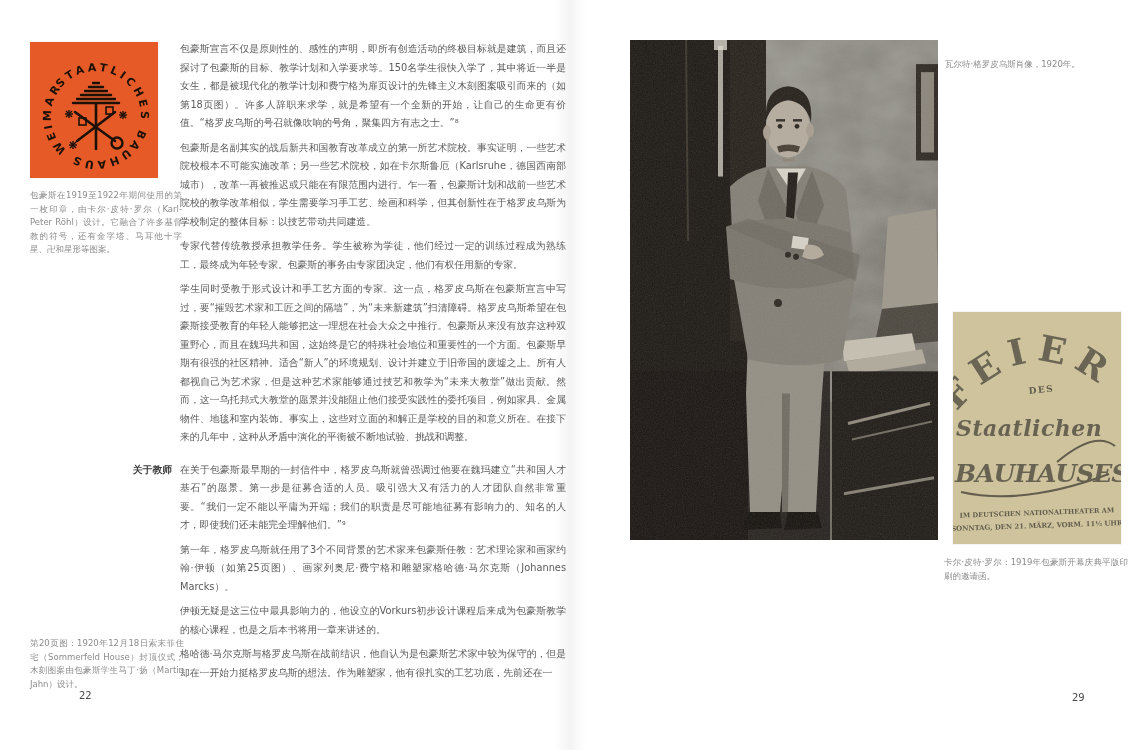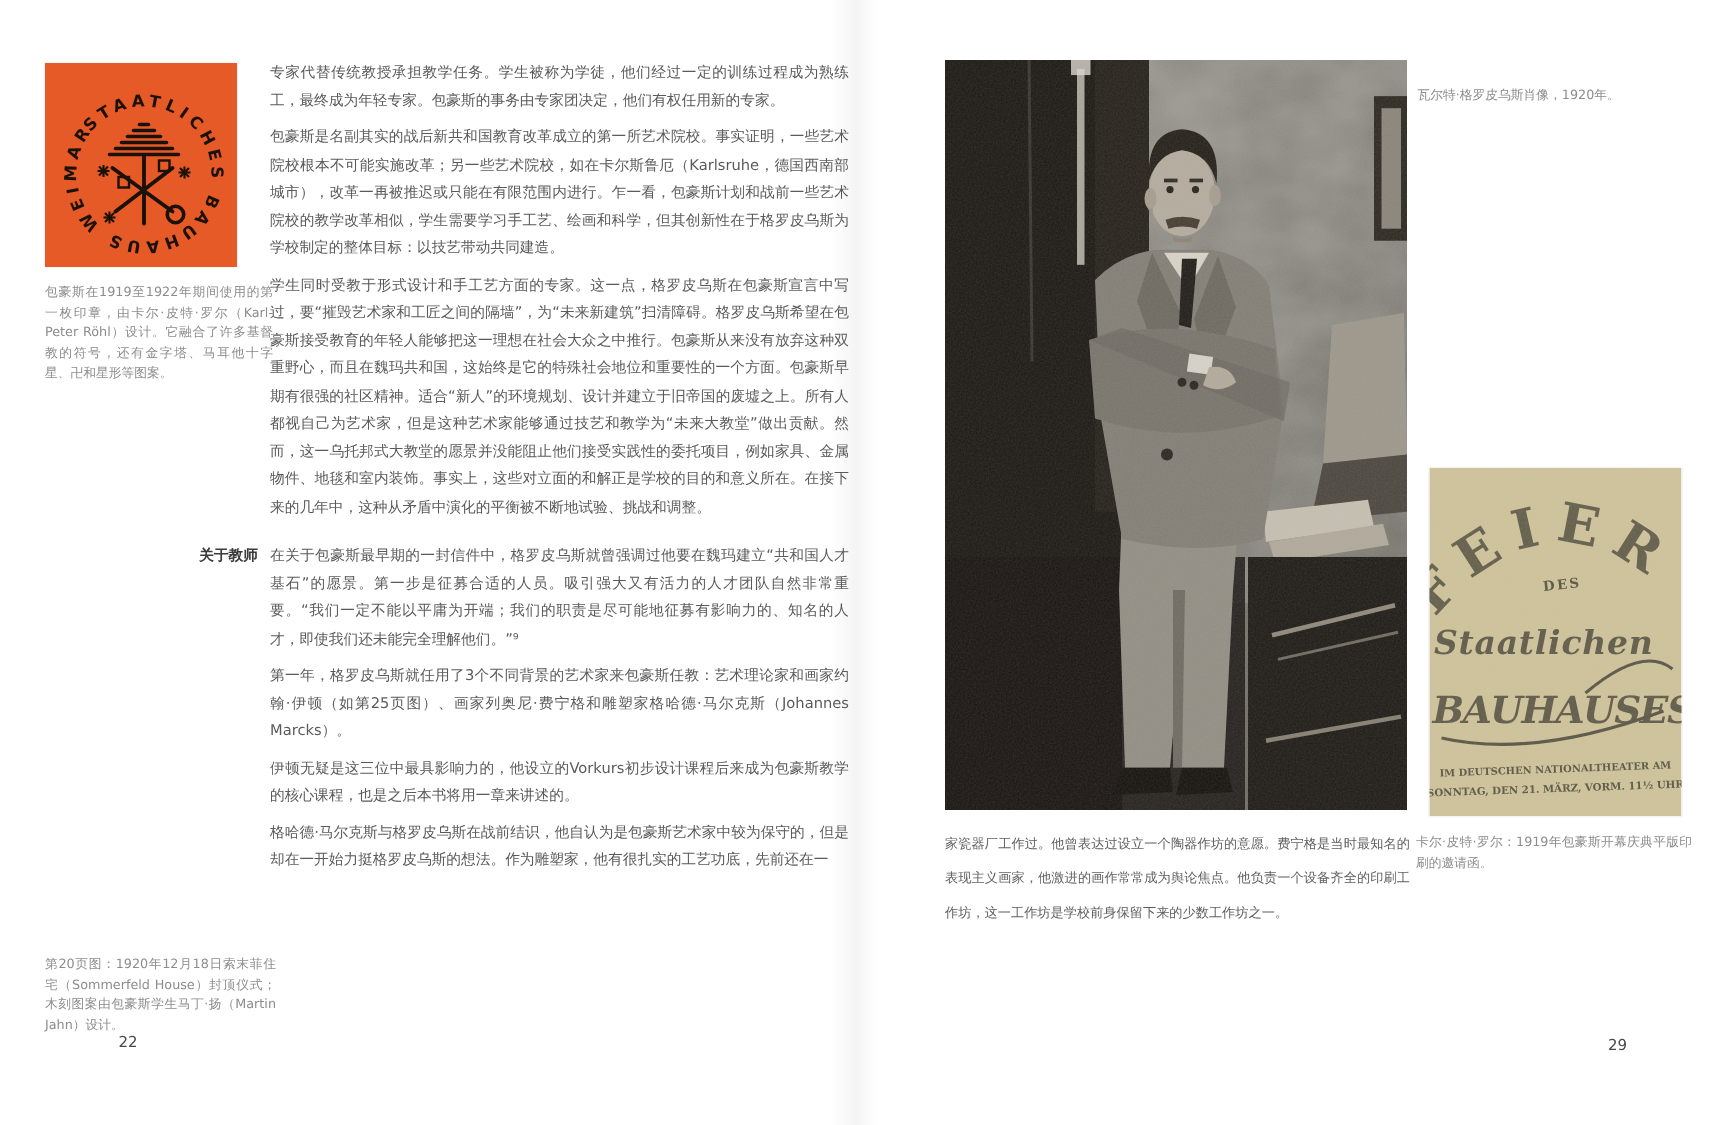--- a/index.html
+++ b/index.html
@@ -102,22 +102,23 @@
                 <line x1="-3" y1="3" x2="3" y2="-3"></line>
               </g>
           </g>
         </g>
       </svg>
     </figure>
 
     <p class="caption stamp-caption">包豪斯在1919至1922年期间使用的第一枚印章，由卡尔·皮特·罗尔（Karl-Peter Röhl）设计。它融合了许多基督教的符号，还有金字塔、马耳他十字星、卍和星形等图案。</p>
 
     <div class="main-col">
+      <p>包豪斯宣言不仅是原则性的、感性的声明，即所有创造活动的终极目标就是建筑，而且还探讨了包豪斯的目标、教学计划和入学要求等。150名学生很快入学了，其中将近一半是女生，都是被现代化的教学计划和费宁格为扉页设计的先锋主义木刻图案吸引而来的（如第18页图）。许多人辞职来求学，就是希望有一个全新的开始，让自己的生命更有价值。“格罗皮乌斯的号召就像吹响的号角，聚集四方有志之士。”⁸</p>
+      <p>包豪斯是名副其实的战后新共和国教育改革成立的第一所艺术院校。事实证明，一些艺术院校根本不可能实施改革；另一些艺术院校，如在卡尔斯鲁厄（Karlsruhe，德国西南部城市），改革一再被推迟或只能在有限范围内进行。乍一看，包豪斯计划和战前一些艺术院校的教学改革相似，学生需要学习手工艺、绘画和科学，但其创新性在于格罗皮乌斯为学校制定的整体目标：以技艺带动共同建造。</p>
       <p>专家代替传统教授承担教学任务。学生被称为学徒，他们经过一定的训练过程成为熟练工，最终成为年轻专家。包豪斯的事务由专家团决定，他们有权任用新的专家。</p>
-      <p>包豪斯是名副其实的战后新共和国教育改革成立的第一所艺术院校。事实证明，一些艺术院校根本不可能实施改革；另一些艺术院校，如在卡尔斯鲁厄（Karlsruhe，德国西南部城市），改革一再被推迟或只能在有限范围内进行。乍一看，包豪斯计划和战前一些艺术院校的教学改革相似，学生需要学习手工艺、绘画和科学，但其创新性在于格罗皮乌斯为学校制定的整体目标：以技艺带动共同建造。</p>
       <p>学生同时受教于形式设计和手工艺方面的专家。这一点，格罗皮乌斯在包豪斯宣言中写过，要“摧毁艺术家和工匠之间的隔墙”，为“未来新建筑”扫清障碍。格罗皮乌斯希望在包豪斯接受教育的年轻人能够把这一理想在社会大众之中推行。包豪斯从来没有放弃这种双重野心，而且在魏玛共和国，这始终是它的特殊社会地位和重要性的一个方面。包豪斯早期有很强的社区精神。适合“新人”的环境规划、设计并建立于旧帝国的废墟之上。所有人都视自己为艺术家，但是这种艺术家能够通过技艺和教学为“未来大教堂”做出贡献。然而，这一乌托邦式大教堂的愿景并没能阻止他们接受实践性的委托项目，例如家具、金属物件、地毯和室内装饰。事实上，这些对立面的和解正是学校的目的和意义所在。在接下来的几年中，这种从矛盾中演化的平衡被不断地试验、挑战和调整。</p>
       <div class="section-block">
         <span class="section-label">关于教师</span>
         <p>在关于包豪斯最早期的一封信件中，格罗皮乌斯就曾强调过他要在魏玛建立“共和国人才基石”的愿景。第一步是征募合适的人员。吸引强大又有活力的人才团队自然非常重要。“我们一定不能以平庸为开端；我们的职责是尽可能地征募有影响力的、知名的人才，即使我们还未能完全理解他们。”⁹</p>
         <p>第一年，格罗皮乌斯就任用了3个不同背景的艺术家来包豪斯任教：艺术理论家和画家约翰·伊顿（如第25页图）、画家列奥尼·费宁格和雕塑家格哈德·马尔克斯（Johannes Marcks）。</p>
         <p>伊顿无疑是这三位中最具影响力的，他设立的Vorkurs初步设计课程后来成为包豪斯教学的核心课程，也是之后本书将用一章来讲述的。</p>
         <p>格哈德·马尔克斯与格罗皮乌斯在战前结识，他自认为是包豪斯艺术家中较为保守的，但是却在一开始力挺格罗皮乌斯的想法。作为雕塑家，他有很扎实的工艺功底，先前还在一</p>
       </div>
     </div>
 
@@ -240,18 +241,17 @@
           <text x="84" y="203" font-size="6.6" font-weight="bold" text-anchor="middle" transform="rotate(-2 84 203)">IM DEUTSCHEN NATIONALTHEATER AM</text>
           <text x="84" y="216" font-size="6.8" font-weight="bold" text-anchor="middle" transform="rotate(-2 84 216)">SONNTAG, DEN 21. MÄRZ, VORM. 11½ UHR</text>
         </g>
         <rect x="0" y="0" width="168" height="232" filter="url(#paperNoise)" opacity="0.45"></rect>
       </svg>
     </figure>
 
     <p class="caption poster-caption">卡尔·皮特·罗尔：1919年包豪斯开幕庆典平版印刷的邀请函。</p>
 
     <div class="right-col">
-      <p>家瓷器厂工作过。他曾表达过设立一个陶器作坊的意愿。费宁格是当时最知名的表现主义画家，他激进的画作常常成为舆论焦点。他负责一个设备齐全的印刷工作坊，这一工作坊是学校前身保留下来的少数工作坊之一。</p>
     </div>
 
     <div class="page-num num-right">29</div>
   </section>
 </div>
 
 </body></html>

